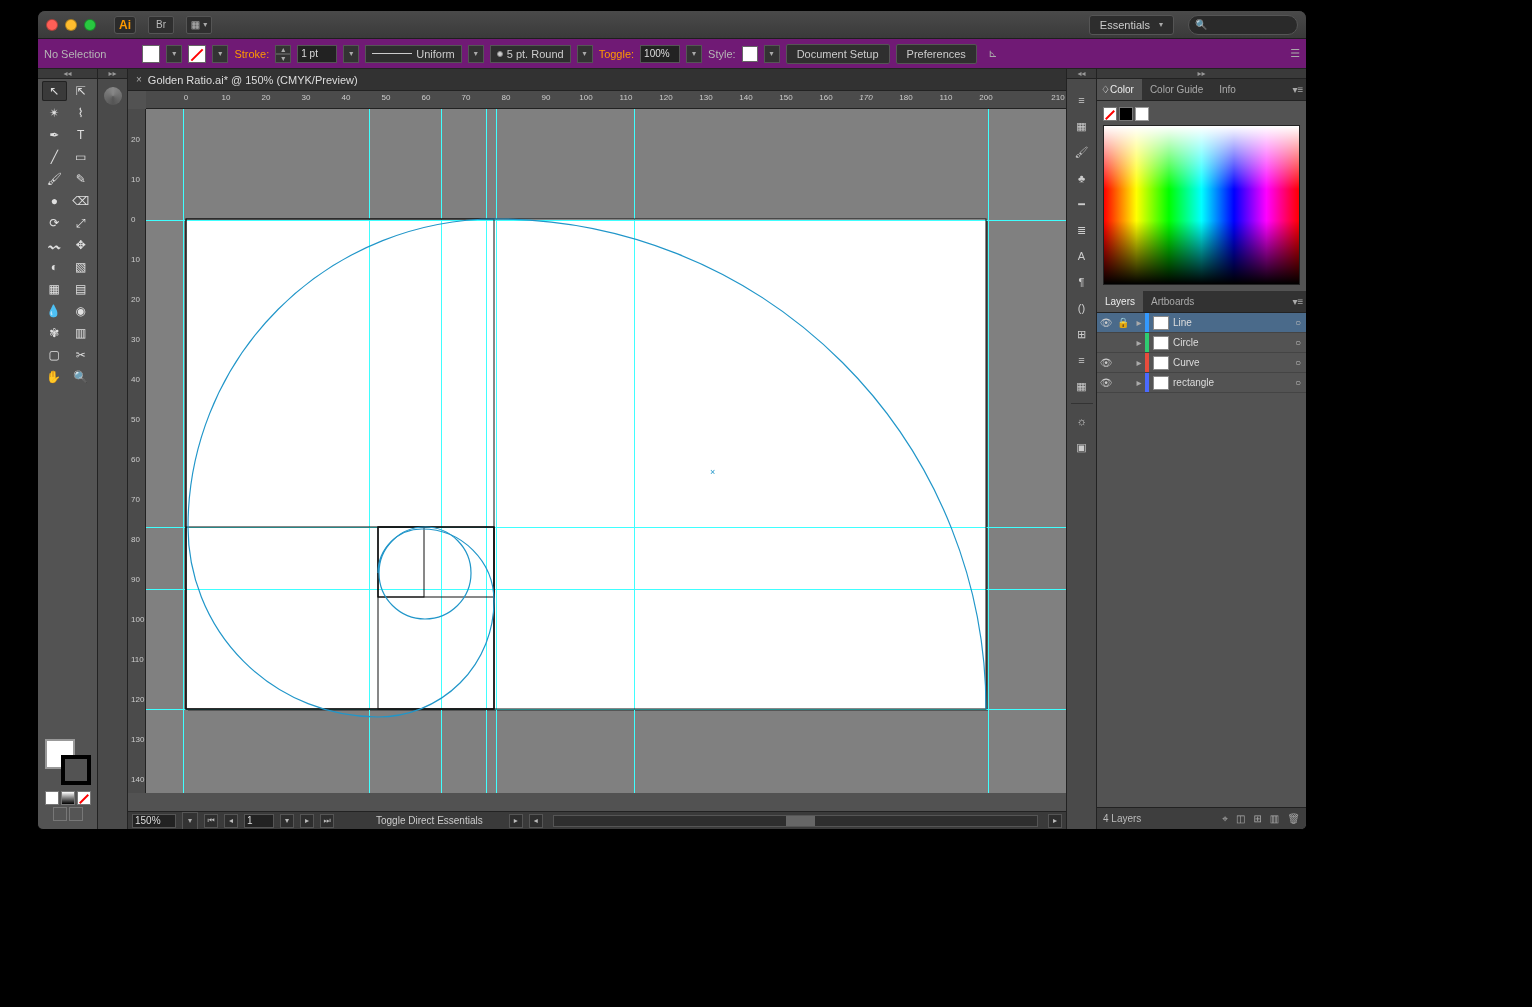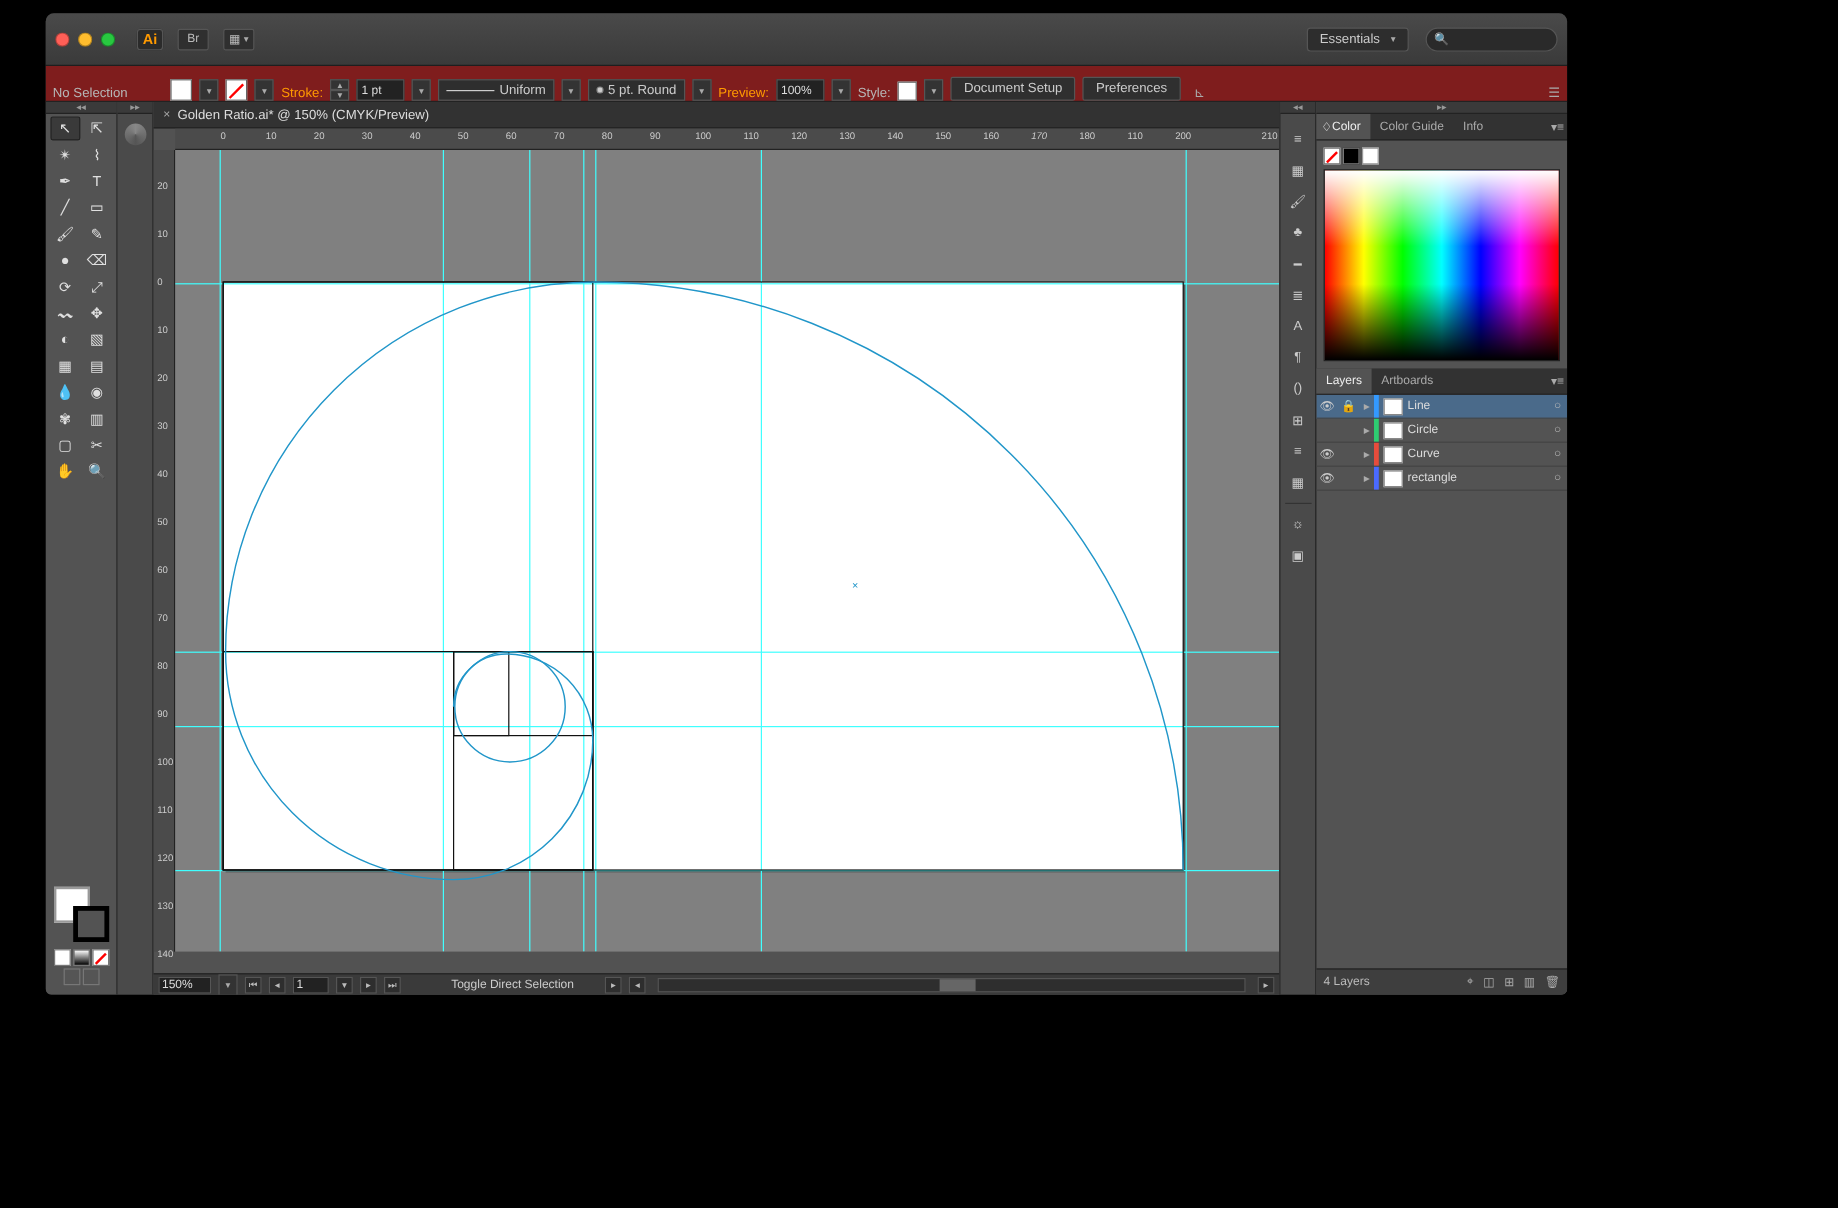--- a/index.html
+++ b/index.html
@@ -1,30 +1,30 @@
 <!DOCTYPE html>
 <html><head>
 <meta charset="utf-8">
 <style>
 * { margin:0; padding:0; box-sizing:border-box; font-family:"Lucida Grande","Segoe UI",Arial,sans-serif; user-select:none; }
 body { background:#000; width:1532px; height:1007px; position:relative; overflow:hidden; }
 .window { position:absolute; left:37px; top:10px; width:1270px; height:820px; background:#333; border-radius:8px 8px 6px 6px; box-shadow:0 20px 60px rgba(0,0,0,.8); display:flex; flex-direction:column; overflow:hidden; border:1px solid #000; }
 
-.titlebar { height:44px; background:linear-gradient(#4a4a4a,#3a3a3a); display:flex; align-items:center; padding:0 8px; gap:6px; border-bottom:1px solid #1e1e1e; }
+.titlebar { height:28px; background:linear-gradient(#4a4a4a,#3a3a3a); display:flex; align-items:center; padding:0 8px; gap:6px; border-bottom:1px solid #1e1e1e; }
 .traffic { display:flex; gap:7px; }
 .dot { width:12px; height:12px; border-radius:50%; border:1px solid rgba(0,0,0,.3); }
 .dot.red{background:#ff5f57;} .dot.yel{background:#ffbd2e;} .dot.grn{background:#28c840;}
 .ai-badge{ width:22px; height:18px; margin-left:12px; background:#2b2b2b; border-radius:3px; display:flex; align-items:center; justify-content:center; box-shadow:inset 0 0 0 1px #555;}
 .ai-badge span{color:#ff9a00;font-weight:bold;font-size:12px;}
 .tb-btn{ width:26px; height:18px; background:#2f2f2f; border:1px solid #555; border-radius:2px; margin-left:6px; display:flex; align-items:center; justify-content:center; color:#bbb; font-size:10px;}
 .tb-spacer{flex:1;}
 .workspace-pill{ height:20px; padding:0 10px; background:#2d2d2d; border:1px solid #555; border-radius:3px; color:#ccc; font-size:11px; display:flex; align-items:center; gap:6px;justify-content:center;}
 .search-box{ width:110px; height:20px; margin-left:8px; background:#2a2a2a; border:1px solid #555; border-radius:10px; display:flex; align-items:center; padding:0 6px; color:#888; font-size:10px;}
 
-.controlbar{ height:30px; background:#7f1d1d; border-bottom:1px solid #222; display:flex; align-items:flex-end; padding:0 6px; gap:6px; color:#ccc; font-size:11px;}
+.controlbar{ height:30px; background:#701a75; border-bottom:1px solid #222; display:flex; align-items:center; padding:0 6px; gap:6px; color:#ccc; font-size:11px;}
 .ctl-label{color:#b6b6b6;}
 .ctl-label.orange{color:#ff9a00;}
 .swatch{ width:18px; height:18px; border:1px solid #666;}
 .swatch.white{background:#fff;}
 .swatch.nofill{background:#fff;position:relative;}
 .swatch.nofill::after{content:"";position:absolute;left:0;right:0;top:50%;border-top:2px solid red;transform:rotate(-45deg);}
 .ctl-input{ width:40px; height:18px; background:#222; border:1px solid #555; color:#ddd; font-size:10px; padding:0 3px; }
 .ctl-drop{ width:16px; height:18px; background:#333; border:1px solid #555; display:flex; align-items:center; justify-content:center; color:#aaa; font-size:8px;}
 .ctl-seg{ display:flex; align-items:center; height:18px; background:#2e2e2e; border:1px solid #555; padding:0 6px; gap:4px;}
 .ctl-dot{width:6px;height:6px;border-radius:50%;background:#ccc;border:1px solid #888;}
@@ -137,21 +137,21 @@
     <div class="ctl-seg">
         <div style="width:40px;border-top:1px solid #ccc"></div>
         <span>Uniform</span>
       </div>
     <div class="ctl-drop">▾</div>
     <div class="ctl-seg">
         <span class="ctl-dot"></span>
         <span>5 pt. Round</span>
       </div>
     <div class="ctl-drop">▾</div>
-    <span class="ctl-label orange">Preview:</span>
+    <span class="ctl-label orange">Toggle:</span>
     <input class="ctl-input" value="100%" style="">
     <div class="ctl-drop">▾</div>
     <span class="ctl-label">Style:</span>
     <div class="swatch white" style="width:16px;height:16px"></div>
     <div class="ctl-drop">▾</div>
     <div class="ctl-btn">
         <span>Document Setup</span>
       </div>
     <div class="ctl-btn">
         <span>Preferences</span>
@@ -296,21 +296,21 @@
       <div class="statusbar">
         <input value="150%" style="">
         <div class="ctl-drop">▾</div>
         <div class="nav-btn">⏮</div>
         <div class="nav-btn">◂</div>
         <input style="width: 30px;" value="1">
         <div class="nav-btn">▾</div>
         <div class="nav-btn">▸</div>
         <div class="nav-btn">⏭</div>
         <div style="width:30px"></div>
-        <span>Toggle Direct Selection</span>
+        <span>Toggle Direct Essentials</span>
         <div class="nav-btn" style="margin-left:20px">▸</div>
         <div class="nav-btn">◂</div>
         <div class="hscroll">
             <div class="thumb"></div>
           </div>
         <div class="nav-btn">▸</div>
       </div>
     </div>
 
     <div class="dockcol" id="dockcol">

